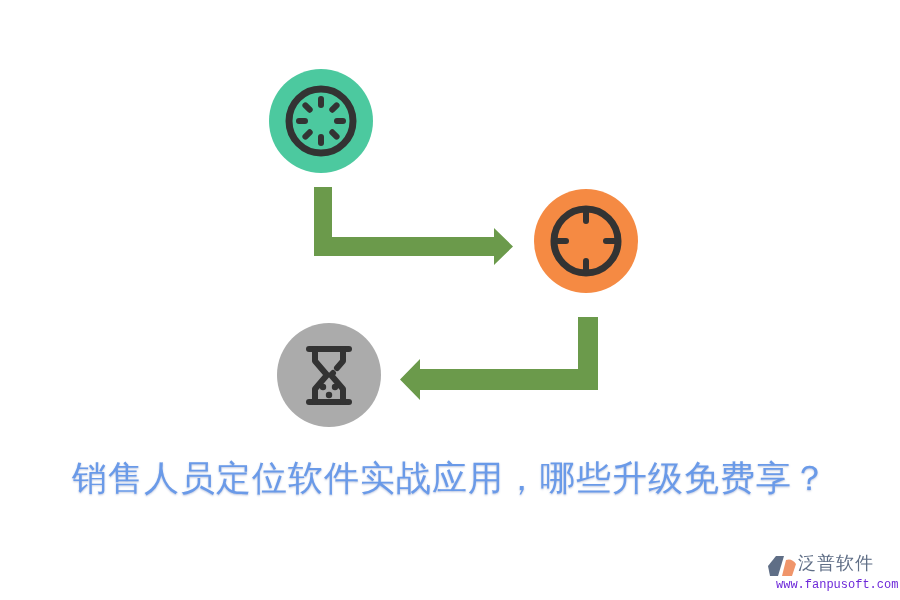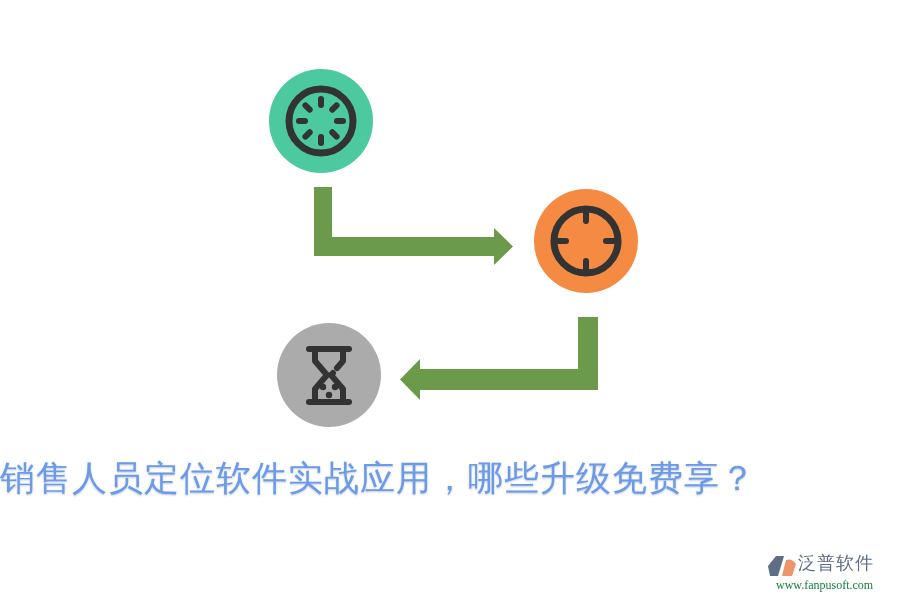--- a/index.html
+++ b/index.html
@@ -9,35 +9,35 @@
       font-family: "DejaVu Sans", sans-serif;
     }
     .abs { position: absolute; }
     .circle {
       position: absolute; width: 104px; height: 104px; border-radius: 50%;
       display: flex; align-items: center; justify-content: center;
     }
     .circle svg { width: 104px; height: 104px; }
     #flow-svg { position: absolute; left: 0; top: 0; }
     .title {
-      position: absolute; left: 0; top: 455px; width: 900px; text-align: left;
+      position: absolute; left: 0; top: 455px; width: 900px; text-align: center;
       font-size: 35px; letter-spacing: 1px; color: #6a9ae8;
       text-shadow: 0 1px 2px rgba(60,90,160,0.35);
       font-family: Liberation Mono, monospace;
     }
     .logo {
       position: absolute; left: 768px; top: 551px; width: 128px; height: 45px;
     }
     .logo-name {
       position: absolute; left: 30px; top: 0px; font-size: 18px; color: #5f6e86;
       font-family: "DejaVu Sans", sans-serif; letter-spacing: 1px; white-space: nowrap;
     }
     .logo-url {
-      position: absolute; left: 8px; top: 27px; font-size: 12px; color: #15803d;
-      font-family: Liberation Serif, serif; white-space: nowrap;
+      position: absolute; left: 8px; top: 27px; font-size: 12px; color: #6d28d9;
+      font-family: Liberation Mono, monospace; white-space: nowrap;
     }
   </style>
 </head>
 <body>
 
 <svg id="flow-svg" width="900" height="600" viewBox="0 0 900 600">
 
   <polygon points="314,187 332,187 332,237 494,237 494,228 513,246.5 494,265 494,256 314,256" fill="#6b9a4b"></polygon>
 
   <polygon points="578,317 598,317 598,390 420,390 420,400 400,379.5 420,359 420,369 578,369" fill="#6b9a4b"></polygon>

